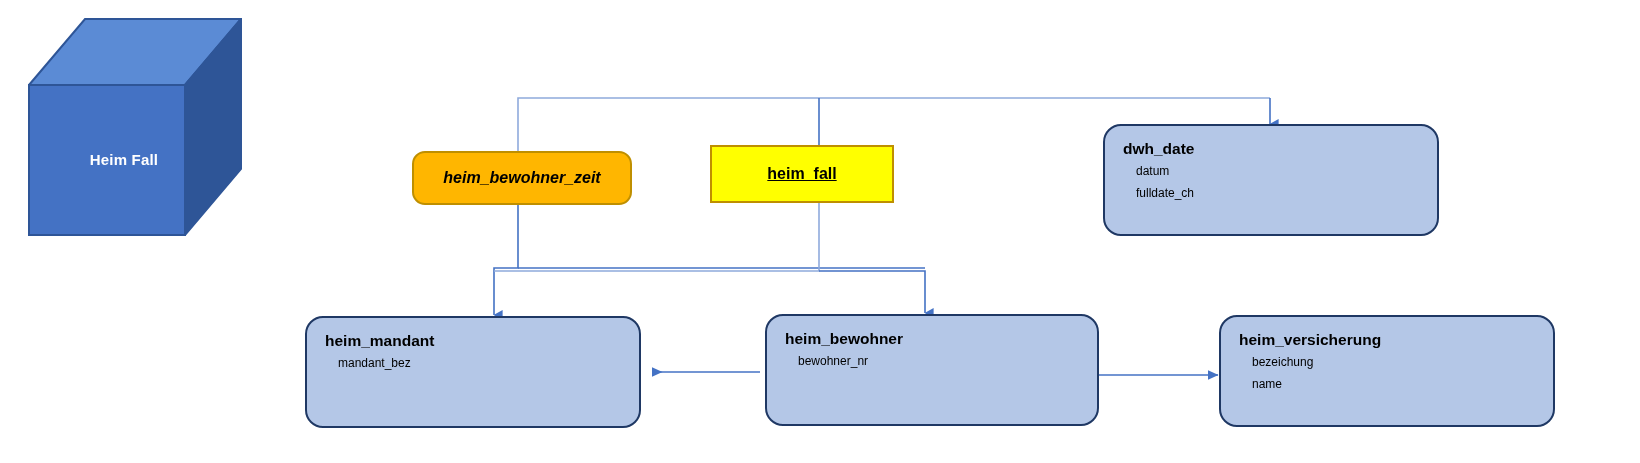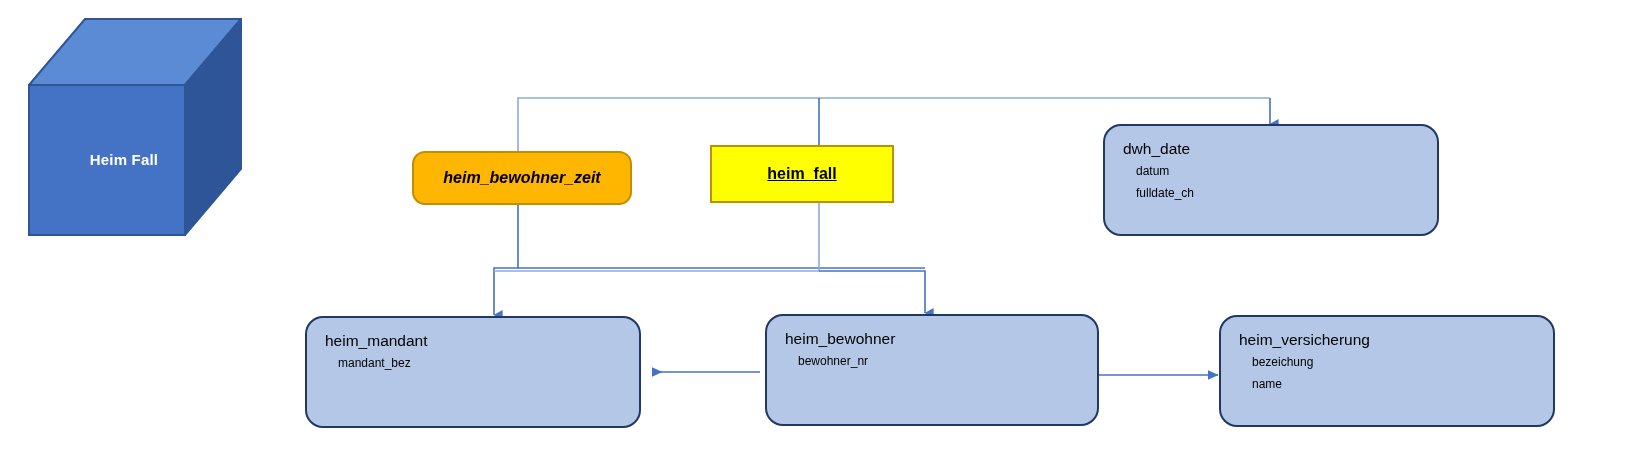--- a/index.html
+++ b/index.html
@@ -74,21 +74,21 @@
   .entity {
     position: absolute;
     box-sizing: border-box;
     background: #B4C7E7;
     border: 2px solid #1F3864;
     border-radius: 18px;
     padding: 12px 0 0 18px;
   }
   .entity .ent-title {
     font-size: 15.5px;
-    font-weight: normal;
+    font-weight: bold;
     color: #000000;
     line-height: 22px;
     white-space: nowrap;
   }
   .entity .ent-field {
     font-size: 12px;
     font-weight: normal;
     color: #000000;
     line-height: 22px;
     padding-left: 13px;

